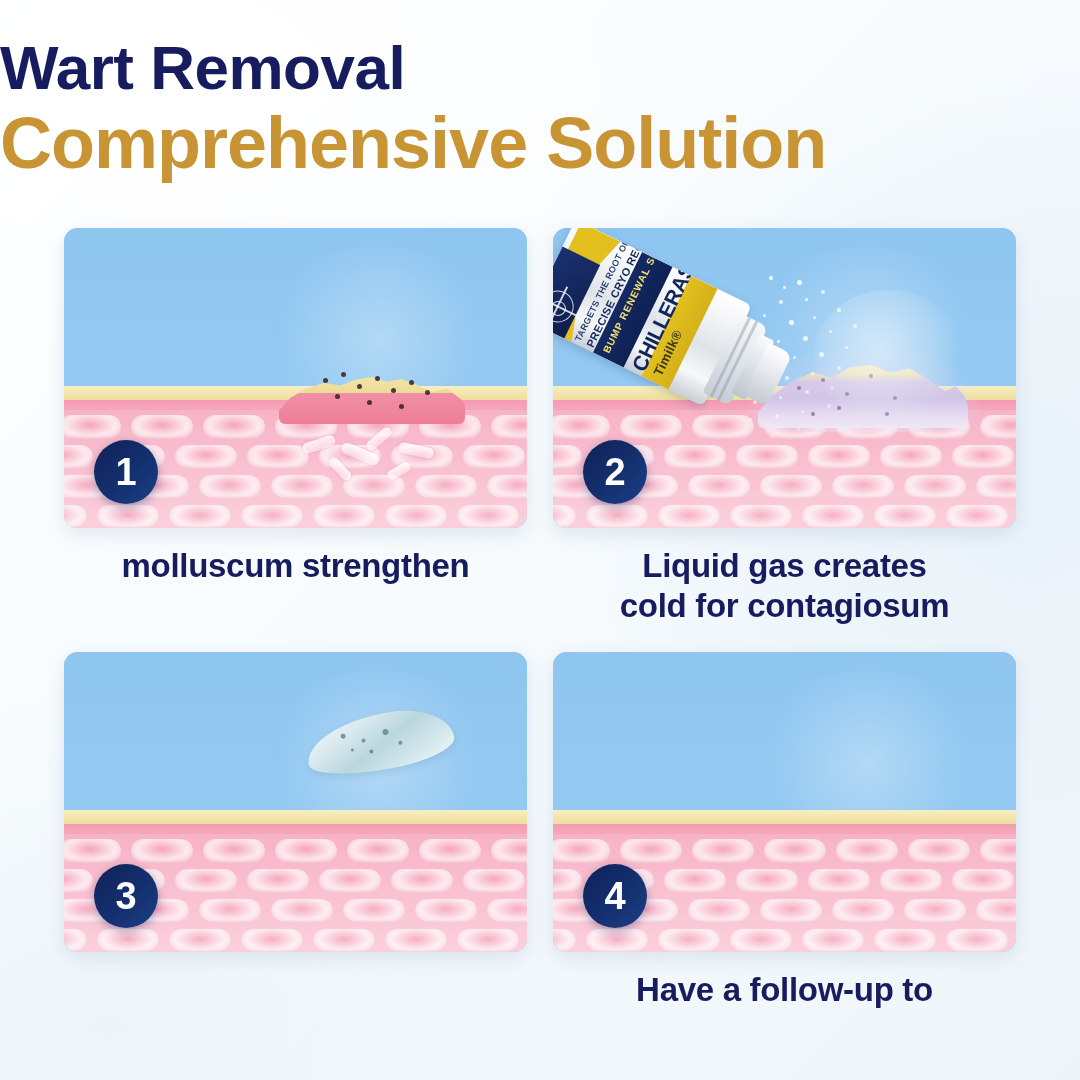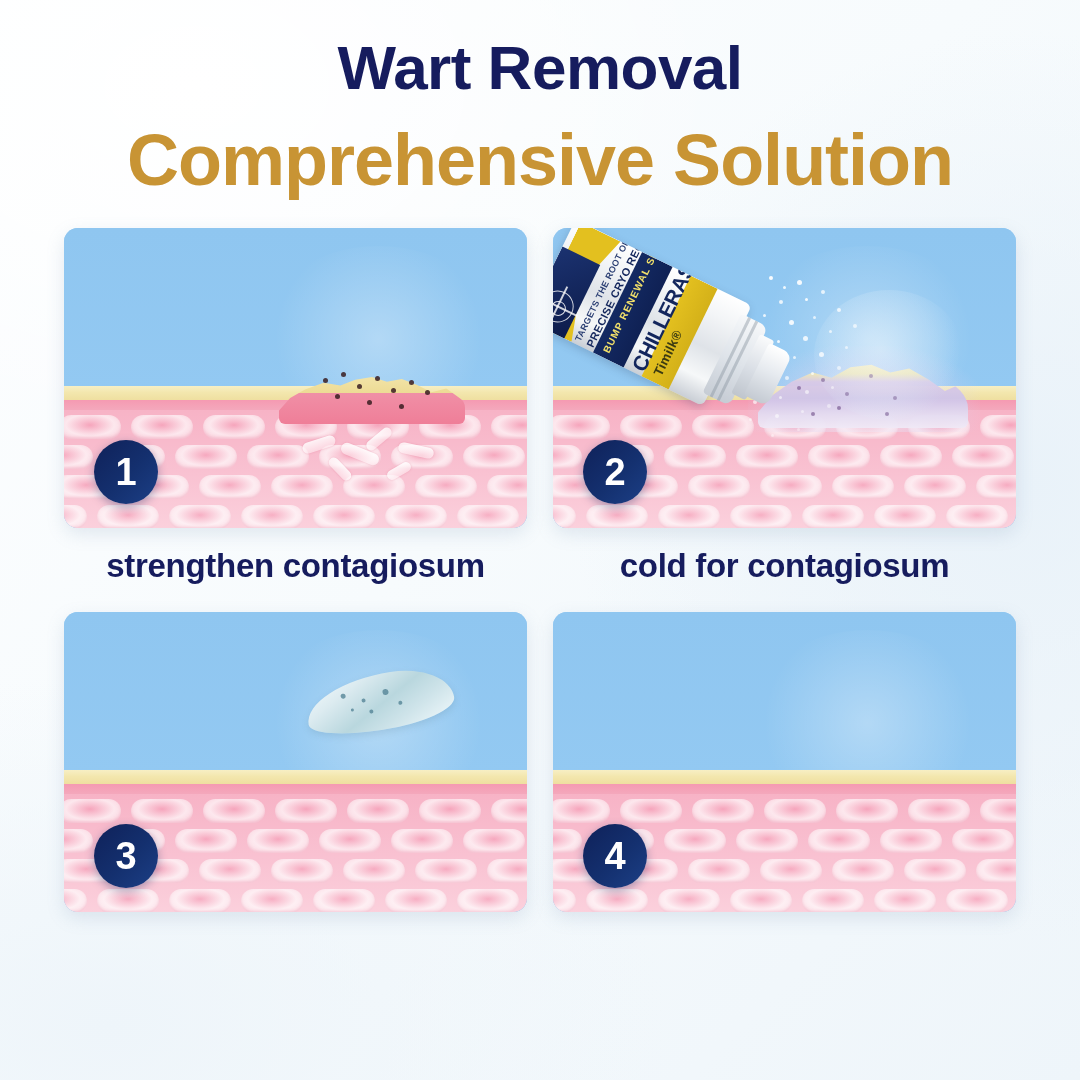--- a/index.html
+++ b/index.html
@@ -8,28 +8,28 @@
     font-family:"Liberation Sans","DejaVu Sans",sans-serif;
     background:
       radial-gradient(ellipse 900px 600px at 18% 8%, #ffffff 0%, rgba(255,255,255,0) 60%),
       radial-gradient(ellipse 700px 700px at 95% 45%, #e9f2f9 0%, rgba(233,242,249,0) 65%),
       radial-gradient(ellipse 800px 500px at 10% 95%, #eef5fa 0%, rgba(238,245,250,0) 70%),
       linear-gradient(135deg,#fdfeff 0%,#f7fbfd 45%,#eef5fa 100%);
     position:relative;
   }
 
   
-  .title-block{position:absolute;left:0;top:34px;width:1080px;text-align:center;}
+  .title-block{position:absolute;left:0;top:34px;width:1080px;text-align:left;}
   .title-line1{
     display:block;font-size:62px;line-height:68px;font-weight:bold;
     letter-spacing:-0.5px;color:#161c5e;
   }
   .title-line2{
     display:block;font-size:72px;line-height:82px;font-weight:bold;
-    letter-spacing:-1px;color:#c89434;margin-top:17px;
+    letter-spacing:-1px;color:#c89434;
   }
 
   
   .grid{position:absolute;left:64px;top:228px;width:952px;}
   .row{display:flex;justify-content:space-between;}
   .cell{width:463px;}
   .row-2{margin-top:26px;}
 
   .panel{
     position:relative;width:463px;height:300px;border-radius:14px;
@@ -304,21 +304,21 @@
           <span class="vessel" style="left:300px;bottom:84px;width:30px;height:10px;transform:rotate(-40deg)"></span>
           <span class="vessel" style="left:334px;bottom:72px;width:36px;height:11px;transform:rotate(12deg)"></span>
           <span class="vessel" style="left:262px;bottom:54px;width:28px;height:10px;transform:rotate(46deg)"></span>
           <span class="vessel" style="left:322px;bottom:52px;width:26px;height:10px;transform:rotate(-30deg)"></span>
         </div>
 
         <div class="badge">1</div>
       </div>
 
       <div class="caption">
-        <span>strengthen contagiosum</span>
+        <span>molluscum strengthen</span>
       </div>
     </div>
 
     <div class="cell">
       <div class="panel">
         <div class="sky"></div>
         <div class="sky-glow"></div>
 
         <div class="skin">
           <div class="epidermis"></div>
@@ -438,20 +438,21 @@
             <div class="can-ring" style="left:16px"></div>
           </div>
           <div class="can-neck"></div>
           <div class="can-cap"></div>
         </div>
 
         <div class="badge">2</div>
       </div>
 
       <div class="caption">
+        <span>Liquid gas creates</span>
         <span>cold for contagiosum</span>
       </div>
     </div>
   </div>
 
   <div class="row row-2">
 
     <div class="cell">
       <div class="panel">
         <div class="sky"></div>
@@ -561,16 +562,17 @@
                 <div class="brick"></div>
                 <div class="brick"></div>
             </div>
           </div>
         </div>
 
         <div class="badge">4</div>
       </div>
 
       <div class="caption">
+        <span>Have a follow-up to</span>
       </div>
     </div>
   </div>
 </div>
 
 </body></html>

